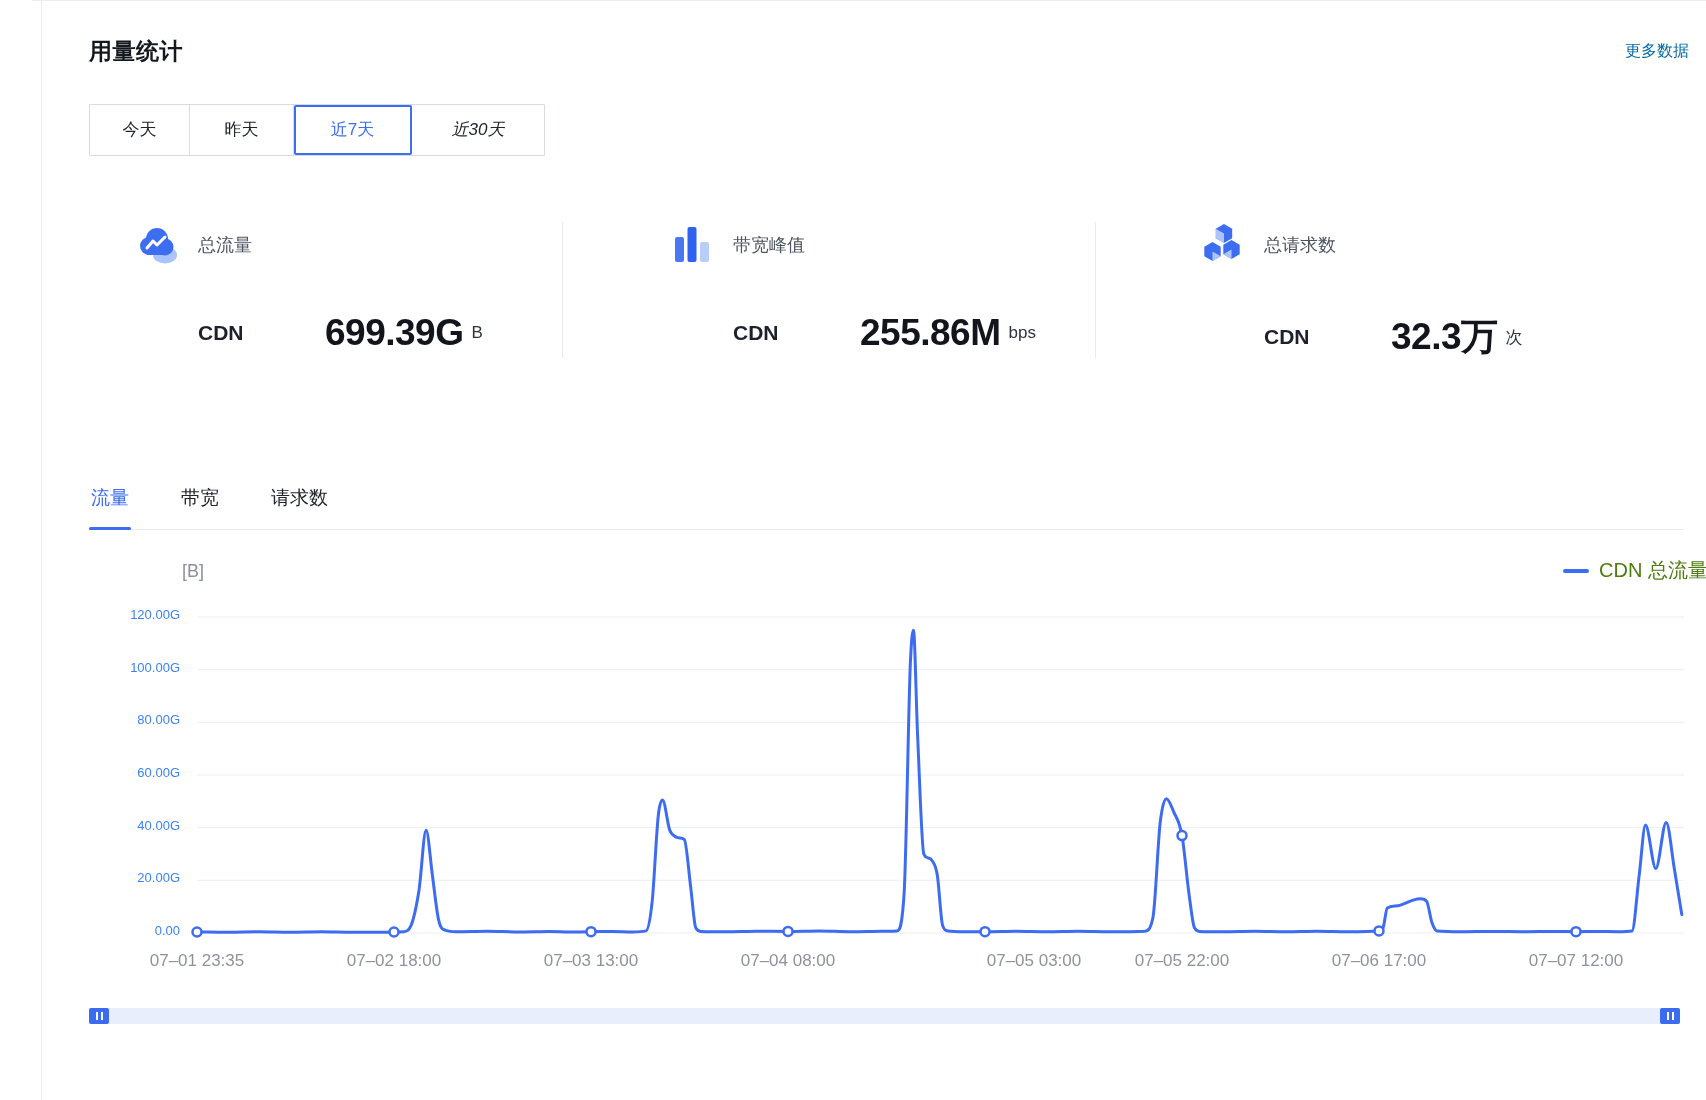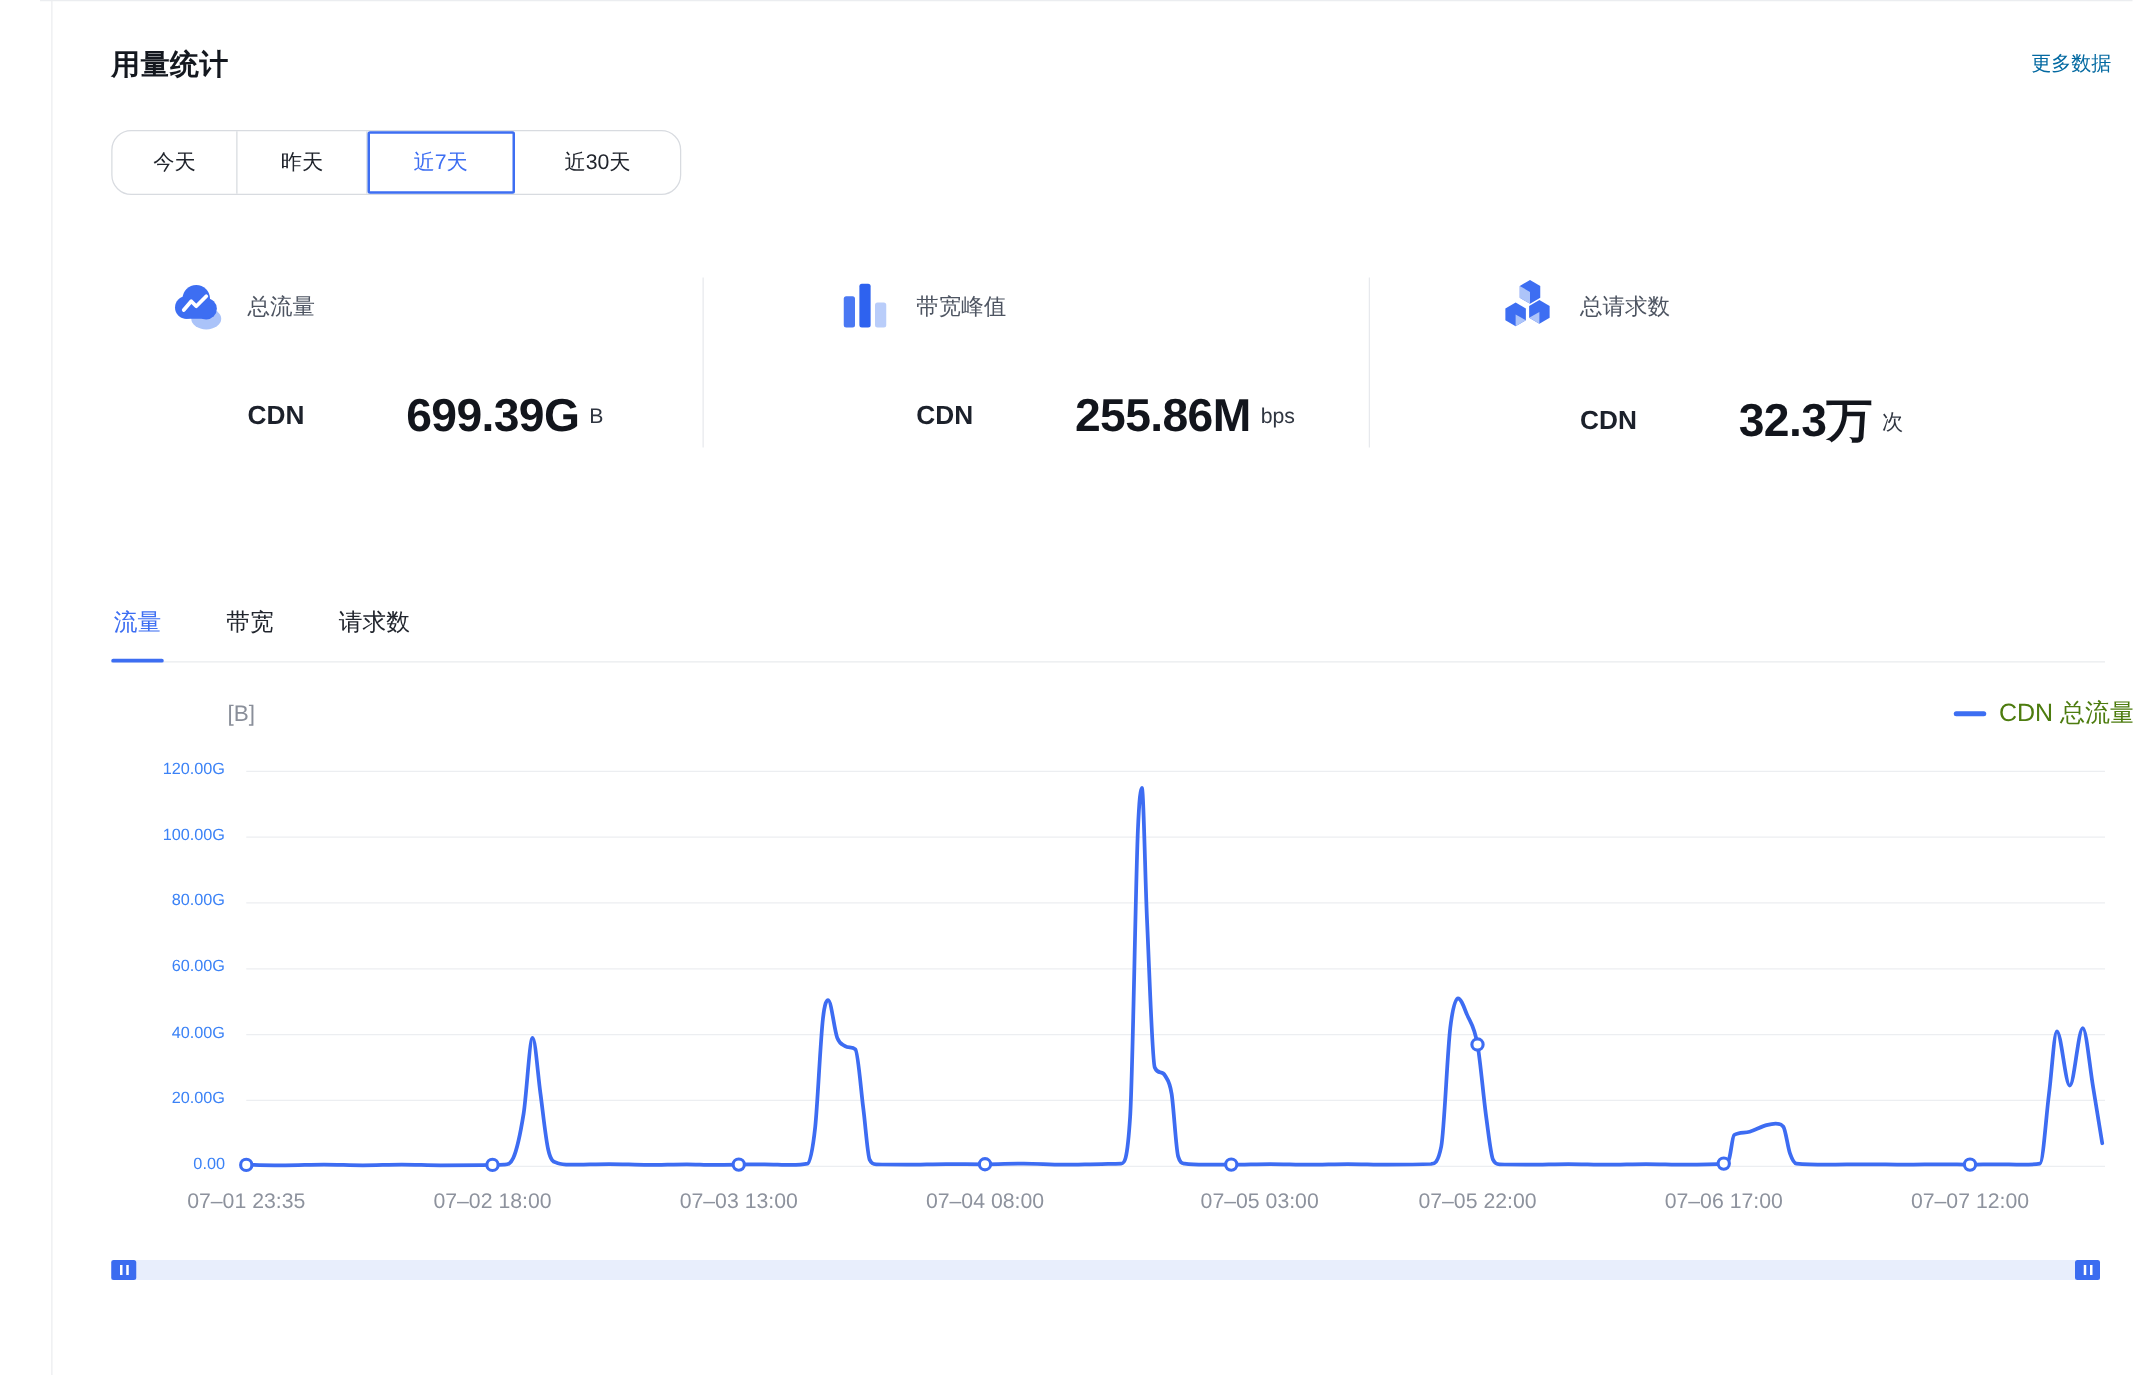--- a/index.html
+++ b/index.html
@@ -8,23 +8,23 @@
   .page { position:relative; width:1706px; height:1100px; background:#fff; overflow:hidden;margin-left:32px; }
 
   .edge-top  { position:absolute; left:0; top:0; width:100%; height:1px; background:#ebedf0; }
   .edge-left { position:absolute; left:9px; top:0; width:1px; height:100%; background:#ebedf0; }
   .page-scrollbar { position:absolute; right:0; top:0; width:9px; height:100%; background:#fafbfc; border-left:1px solid #ededef; }
 
   .header { position:absolute; left:57px; right:49px; top:36px; display:flex; justify-content:space-between; align-items:center; }
   .page-title { font-size:23px; font-weight:700; color:#14181f; letter-spacing:0.5px; }
   .more-link { font-size:16px; color:#0369a1; text-decoration:none; cursor:pointer; }
 
-  .range-tabs { position:absolute; left:57px; top:104px; display:flex; border:1px solid #d8dbe0; border-radius:16px; background:#fff; }
+  .range-tabs { position:absolute; left:57px; top:104px; display:flex; border:1px solid #d8dbe0; border-radius:1px; background:#fff; }
   .range-tab { height:50px; line-height:50px; text-align:center; font-size:17px; color:#20242c; cursor:pointer; border-right:1px solid #d8dbe0; }
-  .range-tab:last-child { border-right:none; }
+  .range-tab:last-child { border-right:none;font-style:italic; }
   .range-tab.w1{width:100px}.range-tab.w2{width:104px}.range-tab.w3{width:118px}.range-tab.w4{width:132px}
   .range-tab.active { color:#3d6ef2; outline:2px solid #3d6ef2; outline-offset:-2px; border-radius:2px; }
 
   .stats { position:absolute; left:57px; top:210px; width:1595px; height:160px; display:flex; }
   .stat-card { position:relative; }
   .stat-card.c1 { width:530px; padding-left:45px; }
   .stat-card.c2 { width:533px; padding-left:50px; }
   .stat-card.c3 { width:532px; padding-left:48px; }
   .stat-divider { position:absolute; top:222px; width:1px; height:136px; background:#e7e9ed; }
   .stat-top { display:flex; align-items:center; gap:18px; height:46px; margin-top:12px; }
@@ -181,21 +181,21 @@
       <div class="y-tick" style="left: 38px; top: 659.667px;">100.00G</div>
       <div class="y-tick" style="left: 38px; top: 712.333px;">80.00G</div>
       <div class="y-tick" style="left: 38px; top: 765px;">60.00G</div>
       <div class="y-tick" style="left: 38px; top: 817.667px;">40.00G</div>
       <div class="y-tick" style="left: 38px; top: 870.333px;">20.00G</div>
       <div class="y-tick" style="left: 38px; top: 923px;">0.00</div>
       <div class="x-tick" style="left: 85px; top: 951px;">07–01 23:35</div>
       <div class="x-tick" style="left: 282px; top: 951px;">07–02 18:00</div>
       <div class="x-tick" style="left: 479px; top: 951px;">07–03 13:00</div>
       <div class="x-tick" style="left: 676px; top: 951px;">07–04 08:00</div>
-      <div class="x-tick" style="left: 863px; top: 951px; text-align: right;">07–05 03:00</div>
+      <div class="x-tick" style="left: 922px; top: 951px;">07–05 03:00</div>
       <div class="x-tick" style="left: 1070px; top: 951px;">07–05 22:00</div>
       <div class="x-tick" style="left: 1267px; top: 951px;">07–06 17:00</div>
       <div class="x-tick" style="left: 1464px; top: 951px;">07–07 12:00</div>
     </div>
 
   <div class="datazoom">
     <div class="dz-track"></div>
     <div class="dz-handle left">
         <span></span>
         <span></span>

